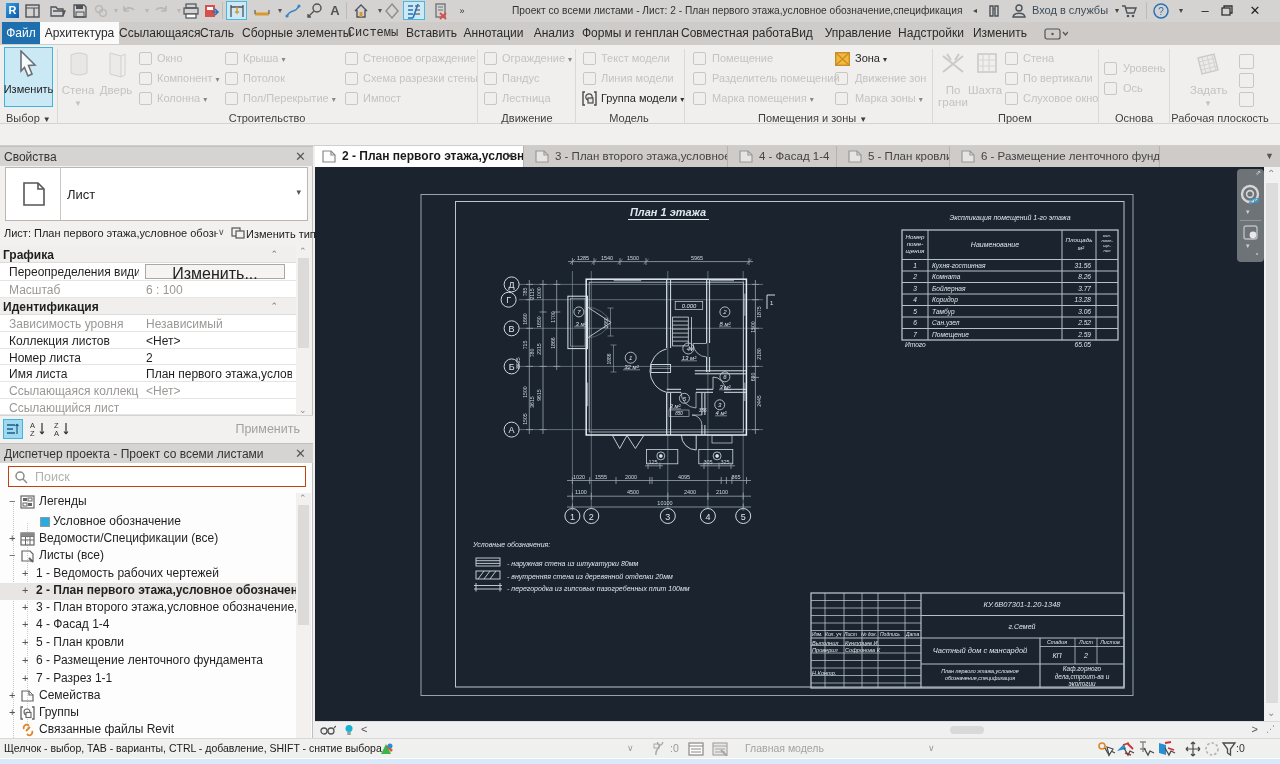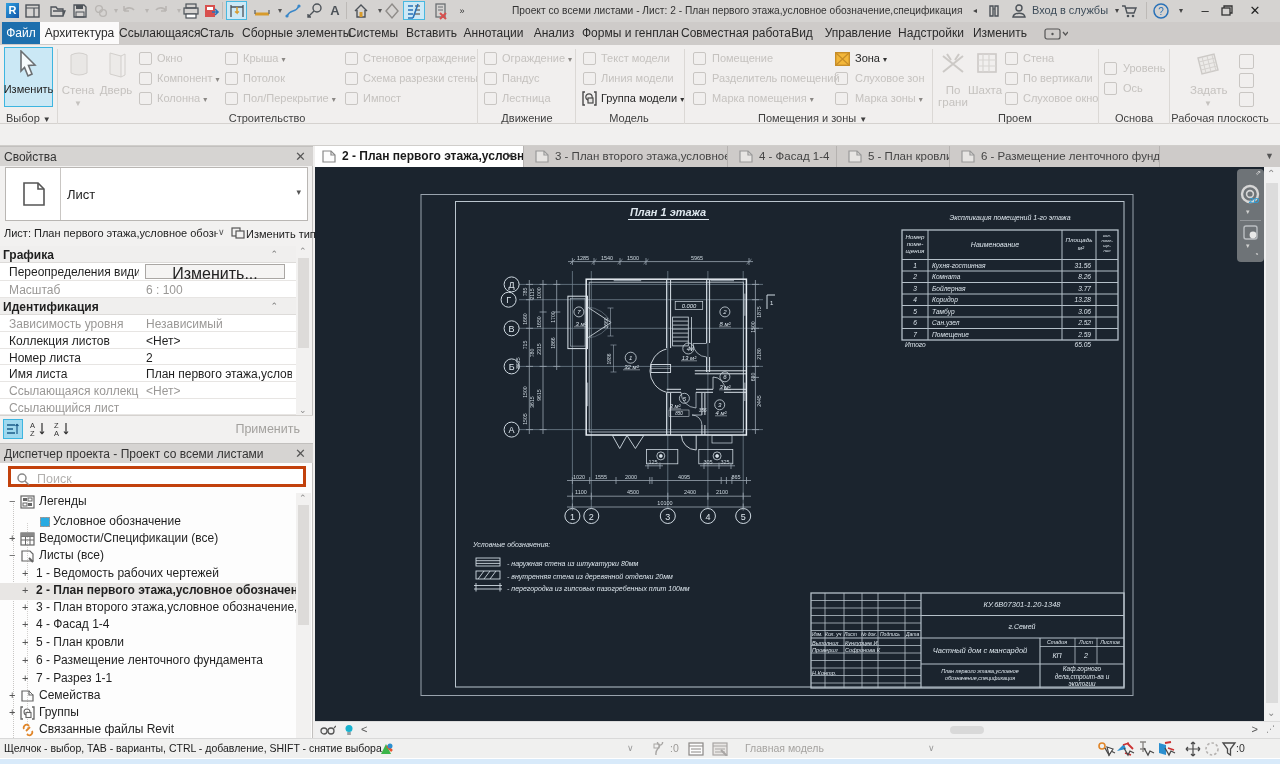--- a/index.html
+++ b/index.html
@@ -161,21 +161,21 @@
     </svg>
   <span class="qi" style="left:1246px;color:#222;">✕</span>
 </div>
 
 <div class="abs" id="rtabs">
   <div class="rtab" id="tab-file" style="left:2px;width:38px;">Файл</div>
   <div class="rtab" id="tab-arch" style="left:40px;width:79px;">Архитектура</div>
   <div class="rtab" style="left:119px;width:75px;">Ссылающаяся</div>
   <div class="rtab" style="left:192px;width:50px;">Сталь</div>
   <div class="rtab" style="left:242px;width:100px;">Сборные элементы</div>
-  <div class="rtab" style="left:341px;width:64px;">Системы</div>
+  <div class="rtab" style="left:341px;width:64px;font-family:Liberation Mono, monospace;">Системы</div>
   <div class="rtab" style="left:400px;width:63px;">Вставить</div>
   <div class="rtab" style="left:461px;width:65px;">Аннотации</div>
   <div class="rtab" style="left:524px;width:60px;">Анализ</div>
   <div class="rtab" style="left:582px;width:96px;">Формы и генплан</div>
   <div class="rtab" style="left:681px;width:103px;">Совместная работа</div>
   <div class="rtab" style="left:784px;width:36px;">Вид</div>
   <div class="rtab" style="left:824px;width:68px;">Управление</div>
   <div class="rtab" style="left:896px;width:70px;">Надстройки</div>
   <div class="rtab" style="left:966px;width:68px;">Изменить</div>
   <svg style="position:absolute;left:1044px;top:6px;" width="24" height="12" viewBox="0 0 24 12">
@@ -252,21 +252,21 @@
   <div class="ricon" style="left:693px;top:27px;"></div>
     <div class="rsm" style="left:712px;top:27px;">Разделитель помещений</div>
   <div class="ricon" style="left:693px;top:47px;"></div>
     <div class="rsm" style="left:712px;top:47px;">Марка помещения <span style="font-size:8px;color:#8b8885;">▾</span></div>
   <svg style="position:absolute;left:835px;top:7px;" width="15" height="14" viewBox="0 0 15 14">
       <rect x="0.7" y="0.7" width="13.6" height="12.6" fill="#f3b73a" stroke="#c78d28" stroke-width="1.4"></rect>
       <path d="M1 1 L14 13 M14 1 L1 13" stroke="#c78d28" stroke-width="1.2"></path>
     </svg>
   <div class="rsm en" style="left:855px;top:7px;">Зона <span style="font-size:8px;color:#333;">▾</span></div>
   <div class="ricon" style="left:835px;top:27px;"></div>
-    <div class="rsm" style="left:855px;top:27px;">Слуховое  зон</div>
+    <div class="rsm" style="left:855px;top:27px;">Движение  зон</div>
   <div class="ricon" style="left:835px;top:47px;"></div>
     <div class="rsm" style="left:855px;top:47px;">Марка  зоны <span style="font-size:8px;color:#8b8885;">▾</span></div>
   <div class="rlabel" style="left:758px;">Помещения и зоны <span style="font-size:8px;">▼</span></div>
   <div class="rsep" style="left:932px;"></div>
 
   <svg style="position:absolute;left:941px;top:7px;" width="26" height="24" viewBox="0 0 26 24">
       <path d="M2 20 L22 4 M2 4 L22 20 M6 2 L10 8 M18 2 L14 8" stroke="#ccc9c6" stroke-width="2" fill="none"></path>
     </svg>
   <div class="big" style="left:936px;top:39px;width:34px;">По<br>грани</div>
   <svg style="position:absolute;left:975px;top:7px;" width="26" height="24" viewBox="0 0 26 24">
@@ -383,21 +383,21 @@
       </svg>
     <span style="position:absolute;right:13px;top:6px;font-size:12.5px;color:#a3a19e;">Применить</span>
   </div>
 </div>
 
 <div class="phead" style="left:0;top:443px;">Диспетчер проекта - Проект со всеми листами <span class="px">✕</span></div>
 <div class="abs" id="pbrowser">
   <div style="position:absolute;left:13px;top:40px;width:0px;height:243px;border-left:1px dotted #c9c7c5;"></div>
   <div style="position:absolute;left:27px;top:60px;width:0px;height:205px;border-left:1px dotted #d2d0ce;"></div>
 
-  <div style="position:absolute;left:8px;top:3px;width:298px;height:21px;background:#fff;border:3px solid #c2410c;">
+  <div style="position:absolute;left:8px;top:3px;width:298px;height:21px;background:#fff;border:1px solid #c2410c;">
     <svg style="position:absolute;left:5px;top:3px;" width="14" height="14" viewBox="0 0 14 14">
         <circle cx="6" cy="6" r="4" fill="none" stroke="#8a8a8a" stroke-width="1.5"></circle>
         <path d="M9 9 L13 13" stroke="#8a8a8a" stroke-width="1.5"></path>
       </svg>
     <span style="position:absolute;left:26px;top:3px;font-size:12.5px;color:#b3b1af;">Поиск</span>
   </div>
 
   <div class="trow" style="top:31px;">
       <span class="pm" style="left:9px;">−</span>
     <svg style="position:absolute;left:20px;top:1px;" width="15" height="14" viewBox="0 0 15 14">

